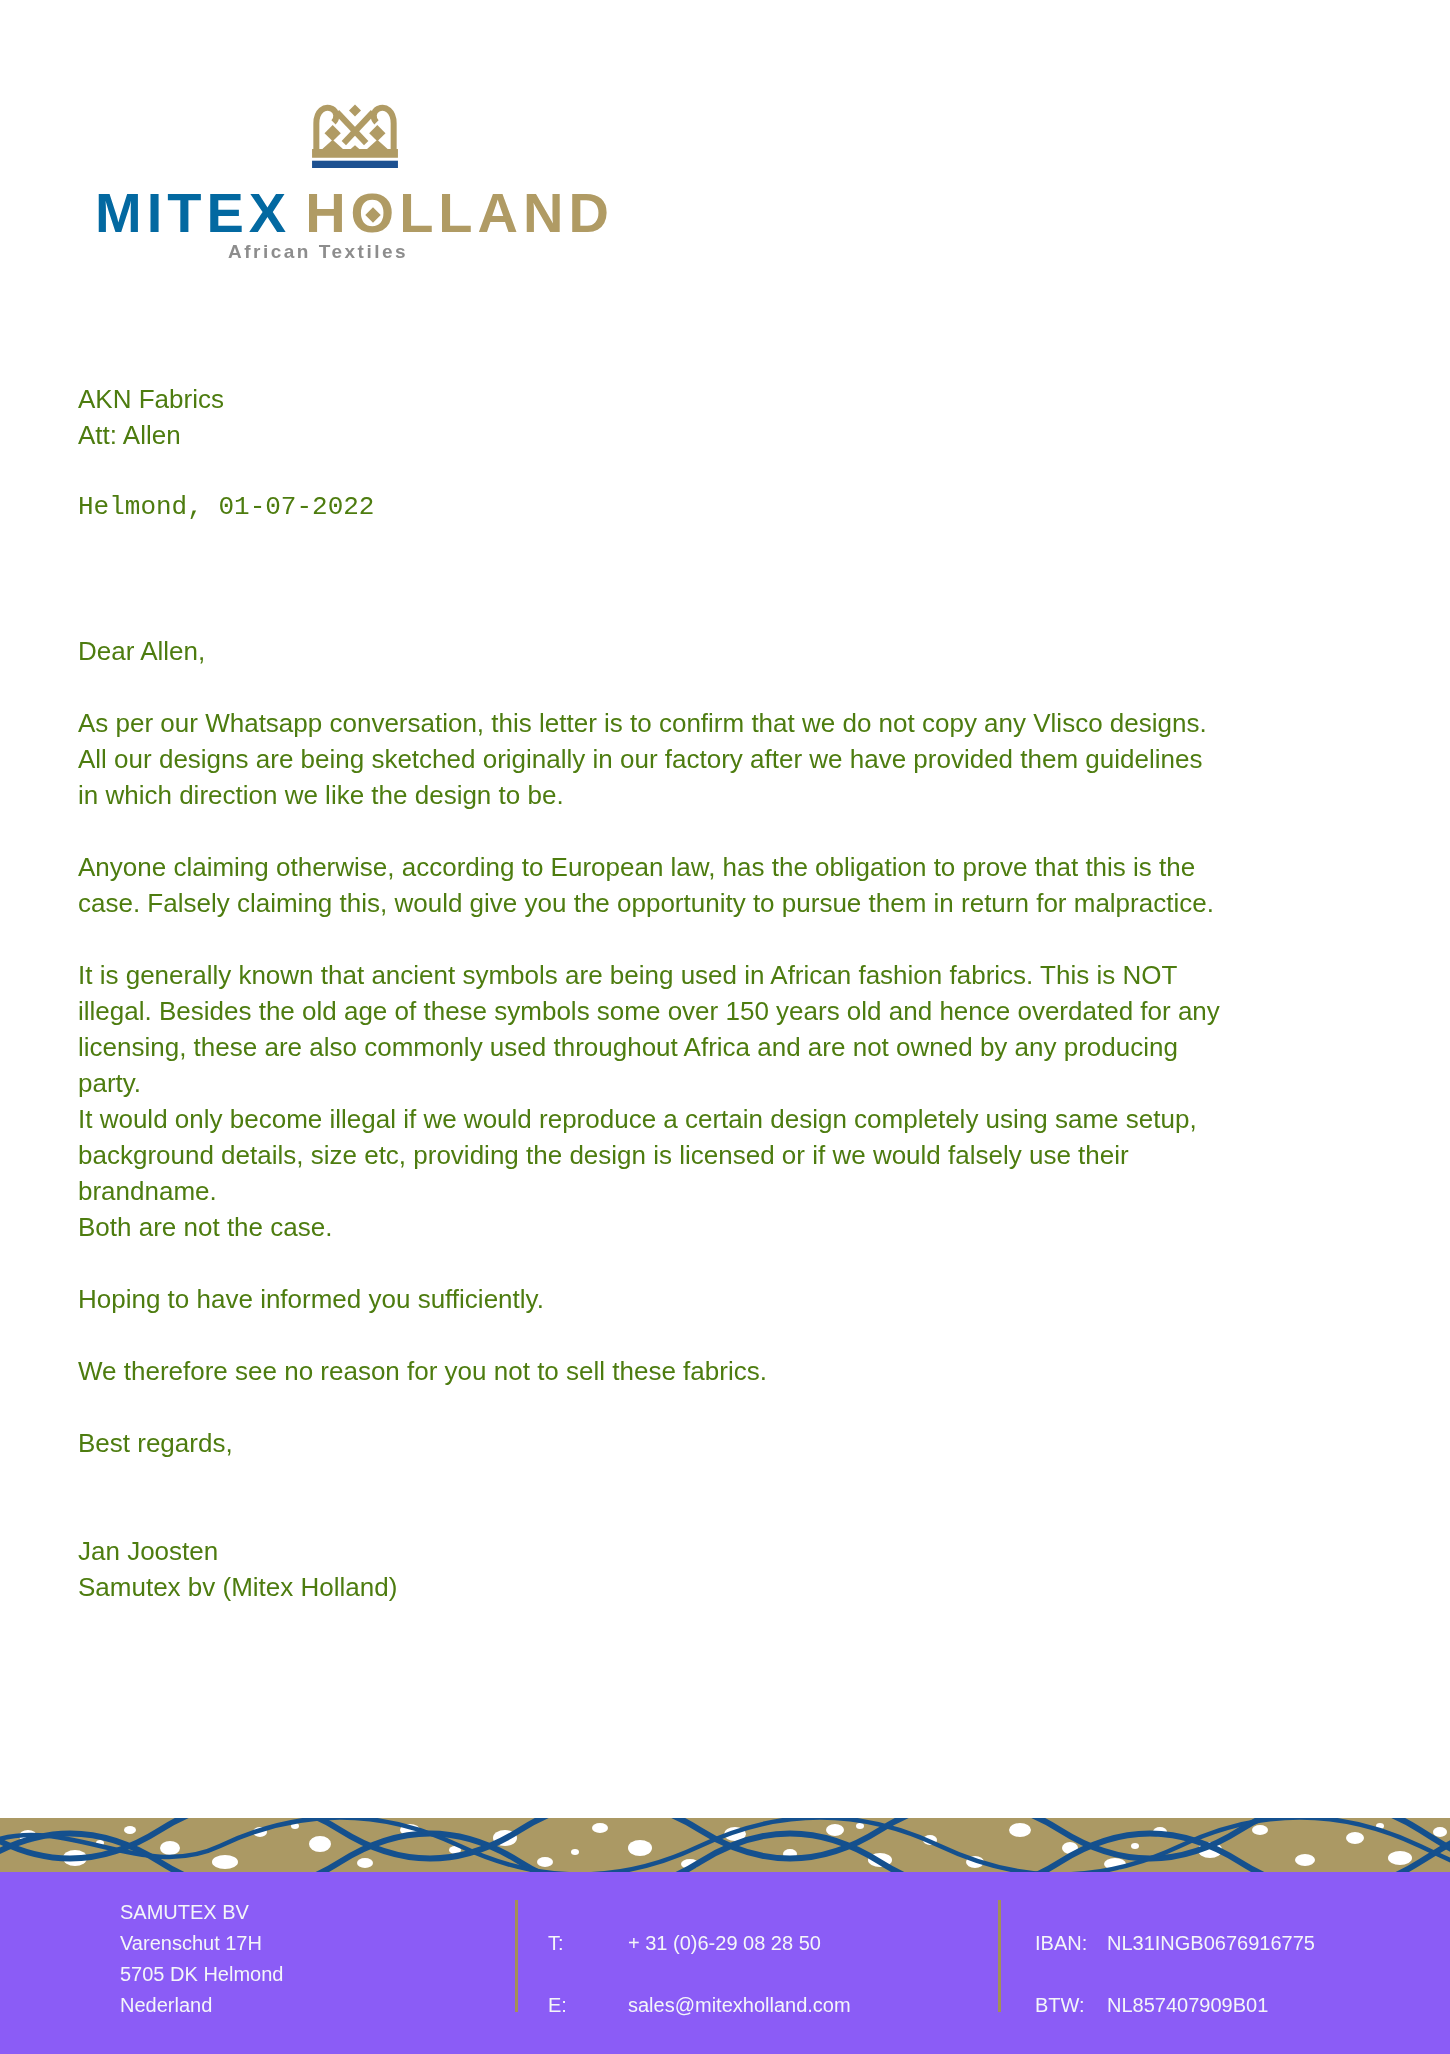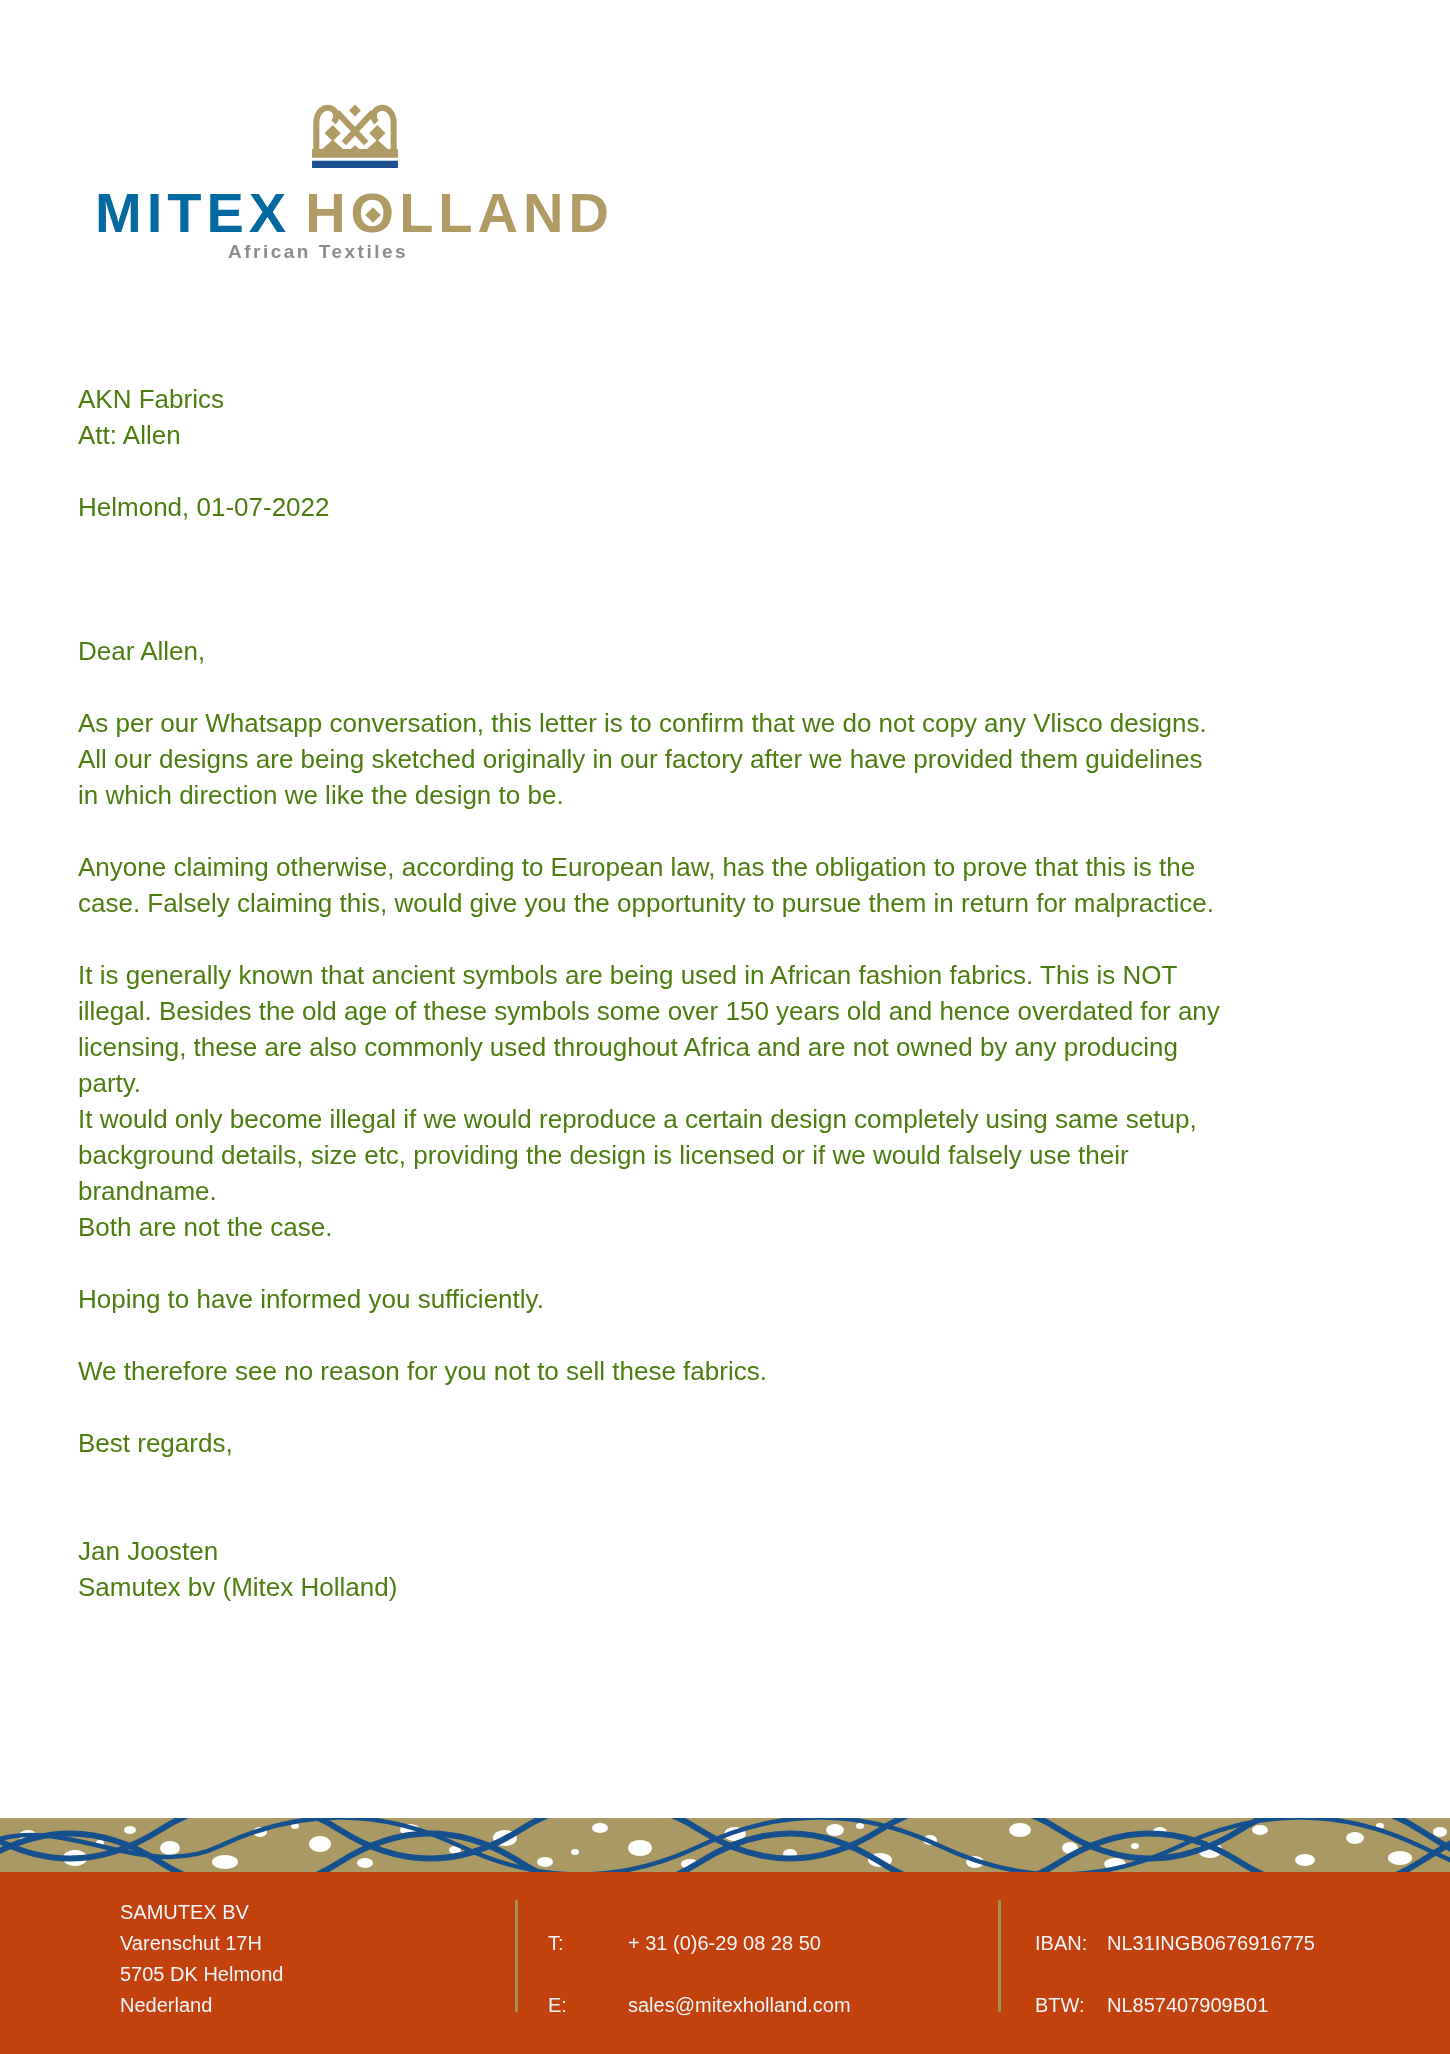--- a/index.html
+++ b/index.html
@@ -35,29 +35,29 @@
     color:#8d8d8d;
   }
 
   
   .letter{
     position:absolute;left:78px;top:381px;width:1290px;
     font-size:26px;line-height:36px;color:#4d7c0f;
   }
   .letter p{margin:0 0 36px 0;white-space:pre-line;}
   .recipient{margin-bottom:36px !important;}
-  .dateline{margin-bottom:108px !important;}
+  .dateline{margin-bottom:108px !important;font-family:Liberation Mono, monospace;}
   .closing{margin-bottom:72px !important;}
   .signature{margin-bottom:0 !important;}
 
   
   .wave-band{position:absolute;left:0;top:1818px;width:1450px;height:54px;}
   .footer-bar{
     position:absolute;left:0;top:1872px;width:1450px;height:182px;
-    background:#c2410c;color:#f4f6f9;font-size:20px;
+    background:#8b5cf6;color:#f4f6f9;font-size:20px;
   }
   .f-col{position:absolute;top:25px;line-height:31px;white-space:pre-line;}
   .f-address{left:120px;}
   .f-contact{left:548px;}
   .f-bank{left:1035px;}
   .f-row{height:31px;white-space:nowrap;}
   .f-label{display:inline-block;}
   .f-contact .f-label{width:80px;}
   .f-bank .f-label{width:72px;}
   .f-divider{

